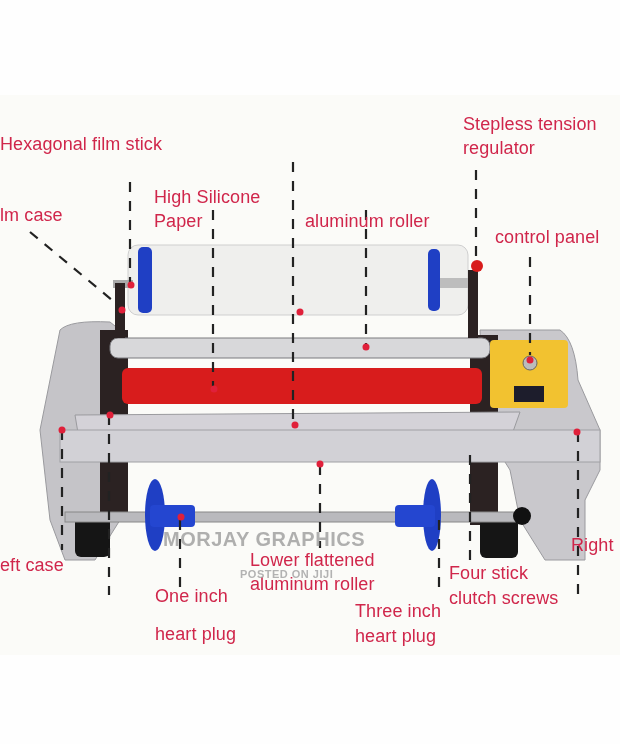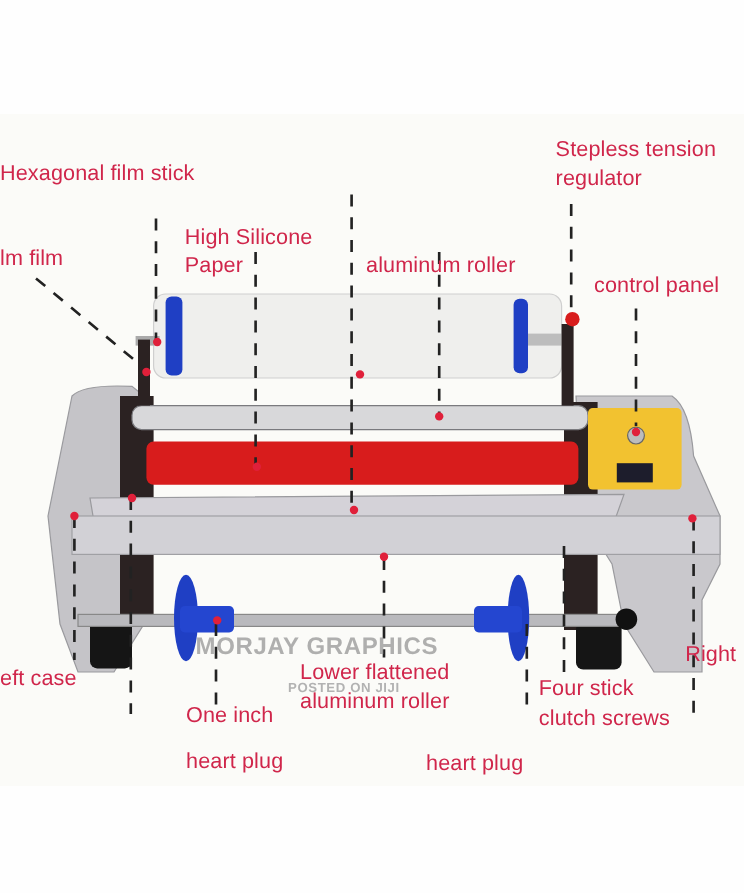--- a/index.html
+++ b/index.html
@@ -87,30 +87,31 @@
       <circle cx="110" cy="415" r="3.5"></circle>
       <circle cx="181" cy="517" r="3.5"></circle>
       <circle cx="530" cy="360" r="3.5"></circle>
       <circle cx="577" cy="432" r="3.5"></circle>
     </g>
   </svg>
 
   <div class="lbl" style="left:0;top:133px">Hexagonal film stick</div>
   <div class="lbl" style="left:463px;top:113px">Stepless tension</div>
   <div class="lbl" style="left:463px;top:137px">regulator</div>
-  <div class="lbl" style="left:0;top:204px">lm film</div>
+  <div class="lbl" style="left:0;top:204px">lm case</div>
   <div class="lbl" style="left:154px;top:186px">High Silicone</div>
   <div class="lbl" style="left:154px;top:210px">Paper</div>
   <div class="lbl" style="left:305px;top:210px">aluminum roller</div>
   <div class="lbl" style="left:495px;top:226px">control panel</div>
   <div class="lbl" style="left:0;top:554px">eft case</div>
   <div class="lbl" style="left:155px;top:585px">One inch</div>
   <div class="lbl" style="left:155px;top:623px">heart plug</div>
   <div class="lbl" style="left:250px;top:549px">Lower flattened</div>
   <div class="lbl" style="left:250px;top:573px">aluminum roller</div>
+  <div class="lbl" style="left:355px;top:600px">Three inch</div>
   <div class="lbl" style="left:355px;top:625px">heart plug</div>
   <div class="lbl" style="left:449px;top:562px">Four stick</div>
   <div class="lbl" style="left:449px;top:587px">clutch screws</div>
   <div class="lbl" style="left:571px;top:534px">Right</div>
 
   <div class="wm wm-main">MORJAY GRAPHICS</div>
   <div class="wm wm-sub">POSTED ON JIJI</div>
 </div>
 
 </body></html>

